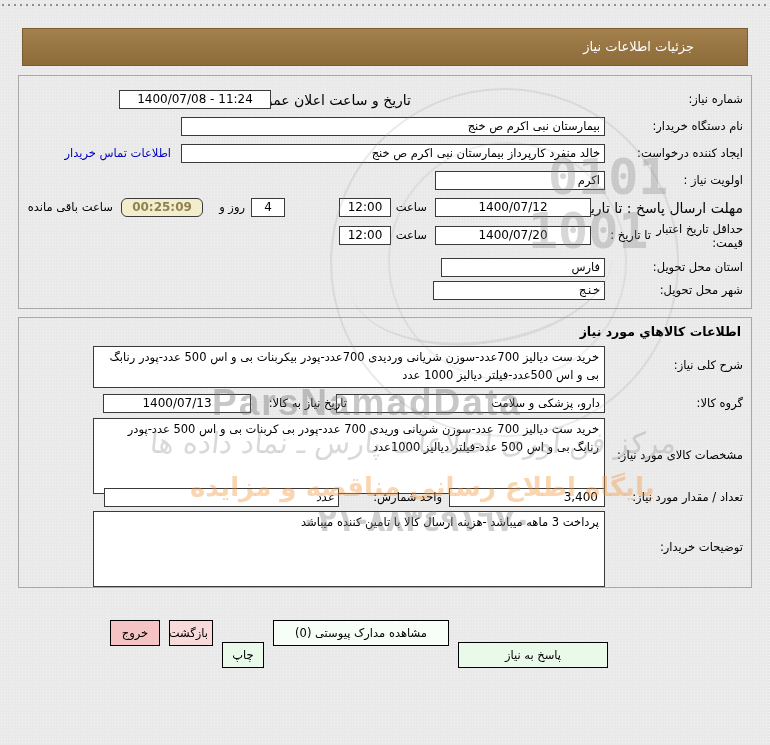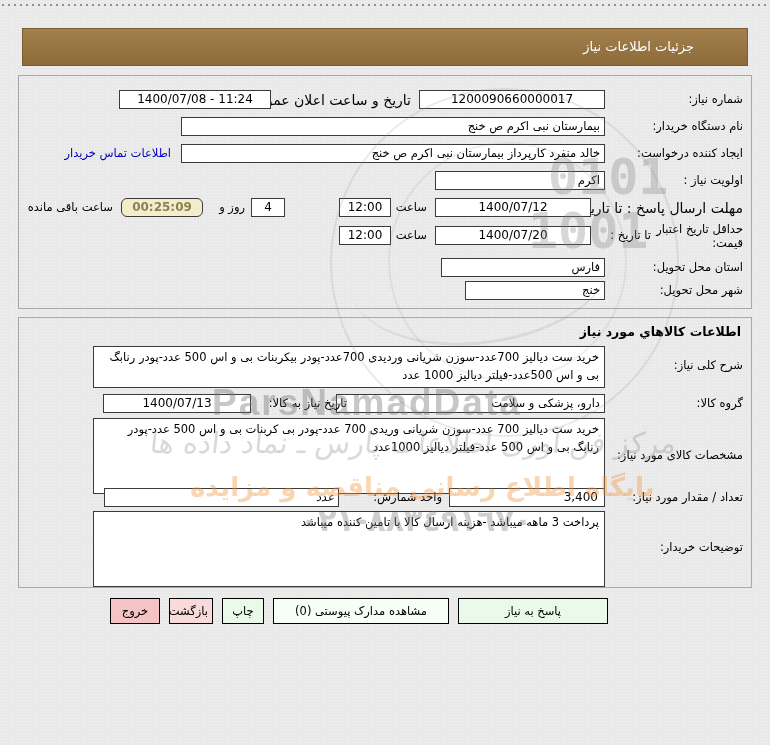--- a/index.html
+++ b/index.html
@@ -67,21 +67,21 @@
     display:flex;flex-direction:row;gap:9px;align-items:center;
   }
   .btn{
     height:26px;box-sizing:border-box;
     border:1px solid #000;
     font-family:"DejaVu Sans",sans-serif;
     font-size:11.5px;
     cursor:pointer;
     padding:0 4px;
   }
-  .btn.green{background:#eafaea;}
+  .btn.green{background:#eafaea;margin-top:44px;}
   .btn.white{background:#f7fdf7;}
   .btn.pink{background:#f9dada;}
   .btn.red{background:#f5c3c3;}
   
   #wm{position:absolute;inset:0;pointer-events:none;z-index:50;}
   #wm .circle1{position:absolute;left:330px;top:88px;width:345px;height:345px;border:2px solid rgba(150,150,150,0.20);border-radius:50%;}
   #wm .circle2{position:absolute;left:388px;top:142px;width:235px;height:235px;border:2px solid rgba(150,150,150,0.15);border-radius:50%;}
   #wm .swoosh{position:absolute;left:348px;top:196px;width:265px;height:145px;border:0;border-bottom:3px solid rgba(150,150,150,0.20);border-radius:50%;transform:rotate(-8deg);}
   #wm .d{position:absolute;font-weight:bold;color:rgba(130,130,130,0.32);font-family:"DejaVu Sans Mono",monospace;direction:ltr;}
   #wm .d1{left:548px;top:148px;font-size:50px;}
@@ -99,21 +99,20 @@
 
   <div class="dots"></div>
 
   <div class="titlebar">
     <span class="t">جزئیات اطلاعات نیاز</span>
   </div>
 
   <div class="panel" id="panel1">
 
     <span class="lbl" style="top:16px;right:8px;">شماره نیاز:</span>
-    <div class="fld center" style="top:14px;right:146px;width:186px;">1200090660000017</div>
     <span class="lbl sm" style="top:16px;right:340px;">تاریخ و ساعت اعلان عمومی:</span>
     <div class="fld center" style="top:14px;right:480px;width:152px;">1400/07/08 - 11:24</div>
 
     <span class="lbl" style="top:43px;right:8px;">نام دستگاه خریدار:</span>
     <div class="fld rt" style="top:41px;right:146px;width:424px;">بیمارستان نبی اکرم ص  خنج</div>
 
     <span class="lbl" style="top:70px;right:8px;">ایجاد کننده درخواست:</span>
     <div class="fld rt" style="top:68px;right:146px;width:424px;">خالد منفرد کارپرداز بیمارستان نبی اکرم ص  خنج</div>
     <a class="contact lbl" style="top:70px;right:580px;">اطلاعات تماس خریدار</a>
 
@@ -132,21 +131,21 @@
     <span class="lbl wrap" style="top:146px;right:8px;">حداقل تاریخ اعتبار قیمت:</span>
     <span class="lbl" style="top:152px;right:100px;">تا تاریخ :</span>
     <div class="fld center" style="top:150px;right:160px;width:156px;">1400/07/20</div>
     <span class="lbl" style="top:152px;right:324px;">ساعت</span>
     <div class="fld center" style="top:150px;right:360px;width:52px;">12:00</div>
 
     <span class="lbl" style="top:184px;right:8px;">استان محل تحویل:</span>
     <div class="fld rt" style="top:182px;right:146px;width:164px;">فارس</div>
 
     <span class="lbl" style="top:207px;right:8px;">شهر محل تحویل:</span>
-    <div class="fld rt" style="top:205px;right:146px;width:140px;">خنج</div>
+    <div class="fld rt" style="top:205px;right:146px;width:172px;font-family:Liberation Mono, monospace;">خنج</div>
   </div>
 
   <div class="panel" id="panel2">
     <span class="sect-title">اطلاعات کالاهاي مورد نياز</span>
 
     <span class="lbl" style="top:40px;right:8px;">شرح کلی نیاز:</span>
     <div class="ta" style="top:28px;right:146px;width:512px;height:42px;">خرید ست دیالیز 700عدد-سوزن شریانی وردیدی 700عدد-پودر بیکربنات بی و اس 500 عدد-پودر رنابگ بی و اس 500عدد-فیلتر دیالیز 1000 عدد</div>
 
     <span class="lbl" style="top:78px;right:8px;">گروه کالا:</span>
     <div class="fld rt" style="top:76px;right:146px;width:269px;">دارو، پزشکی و سلامت</div>

